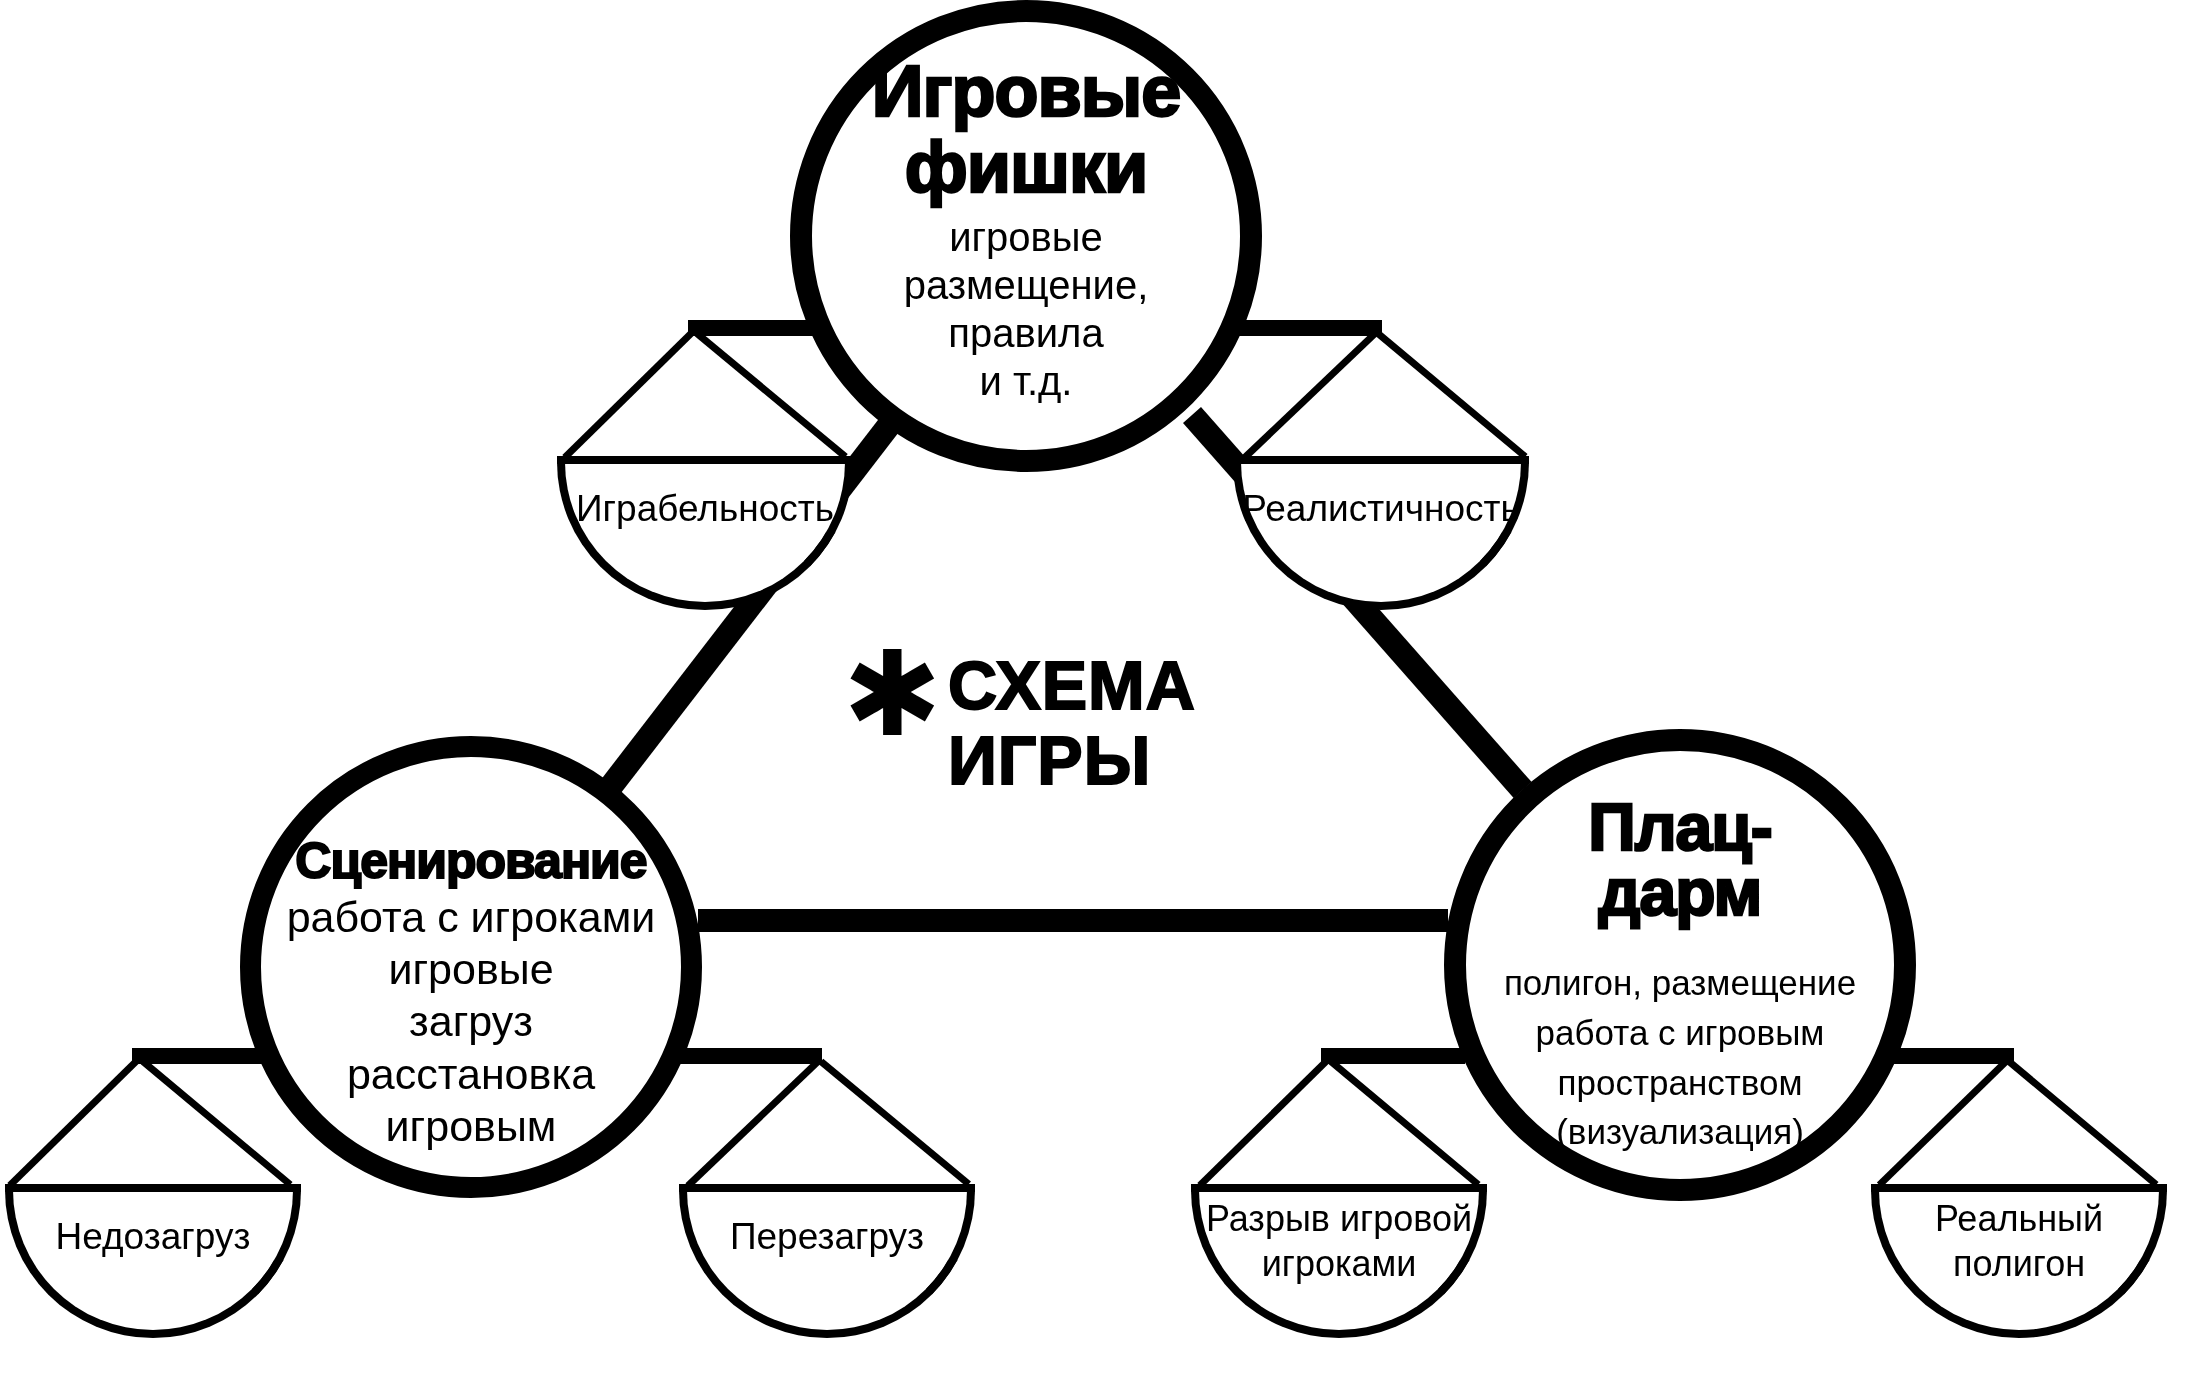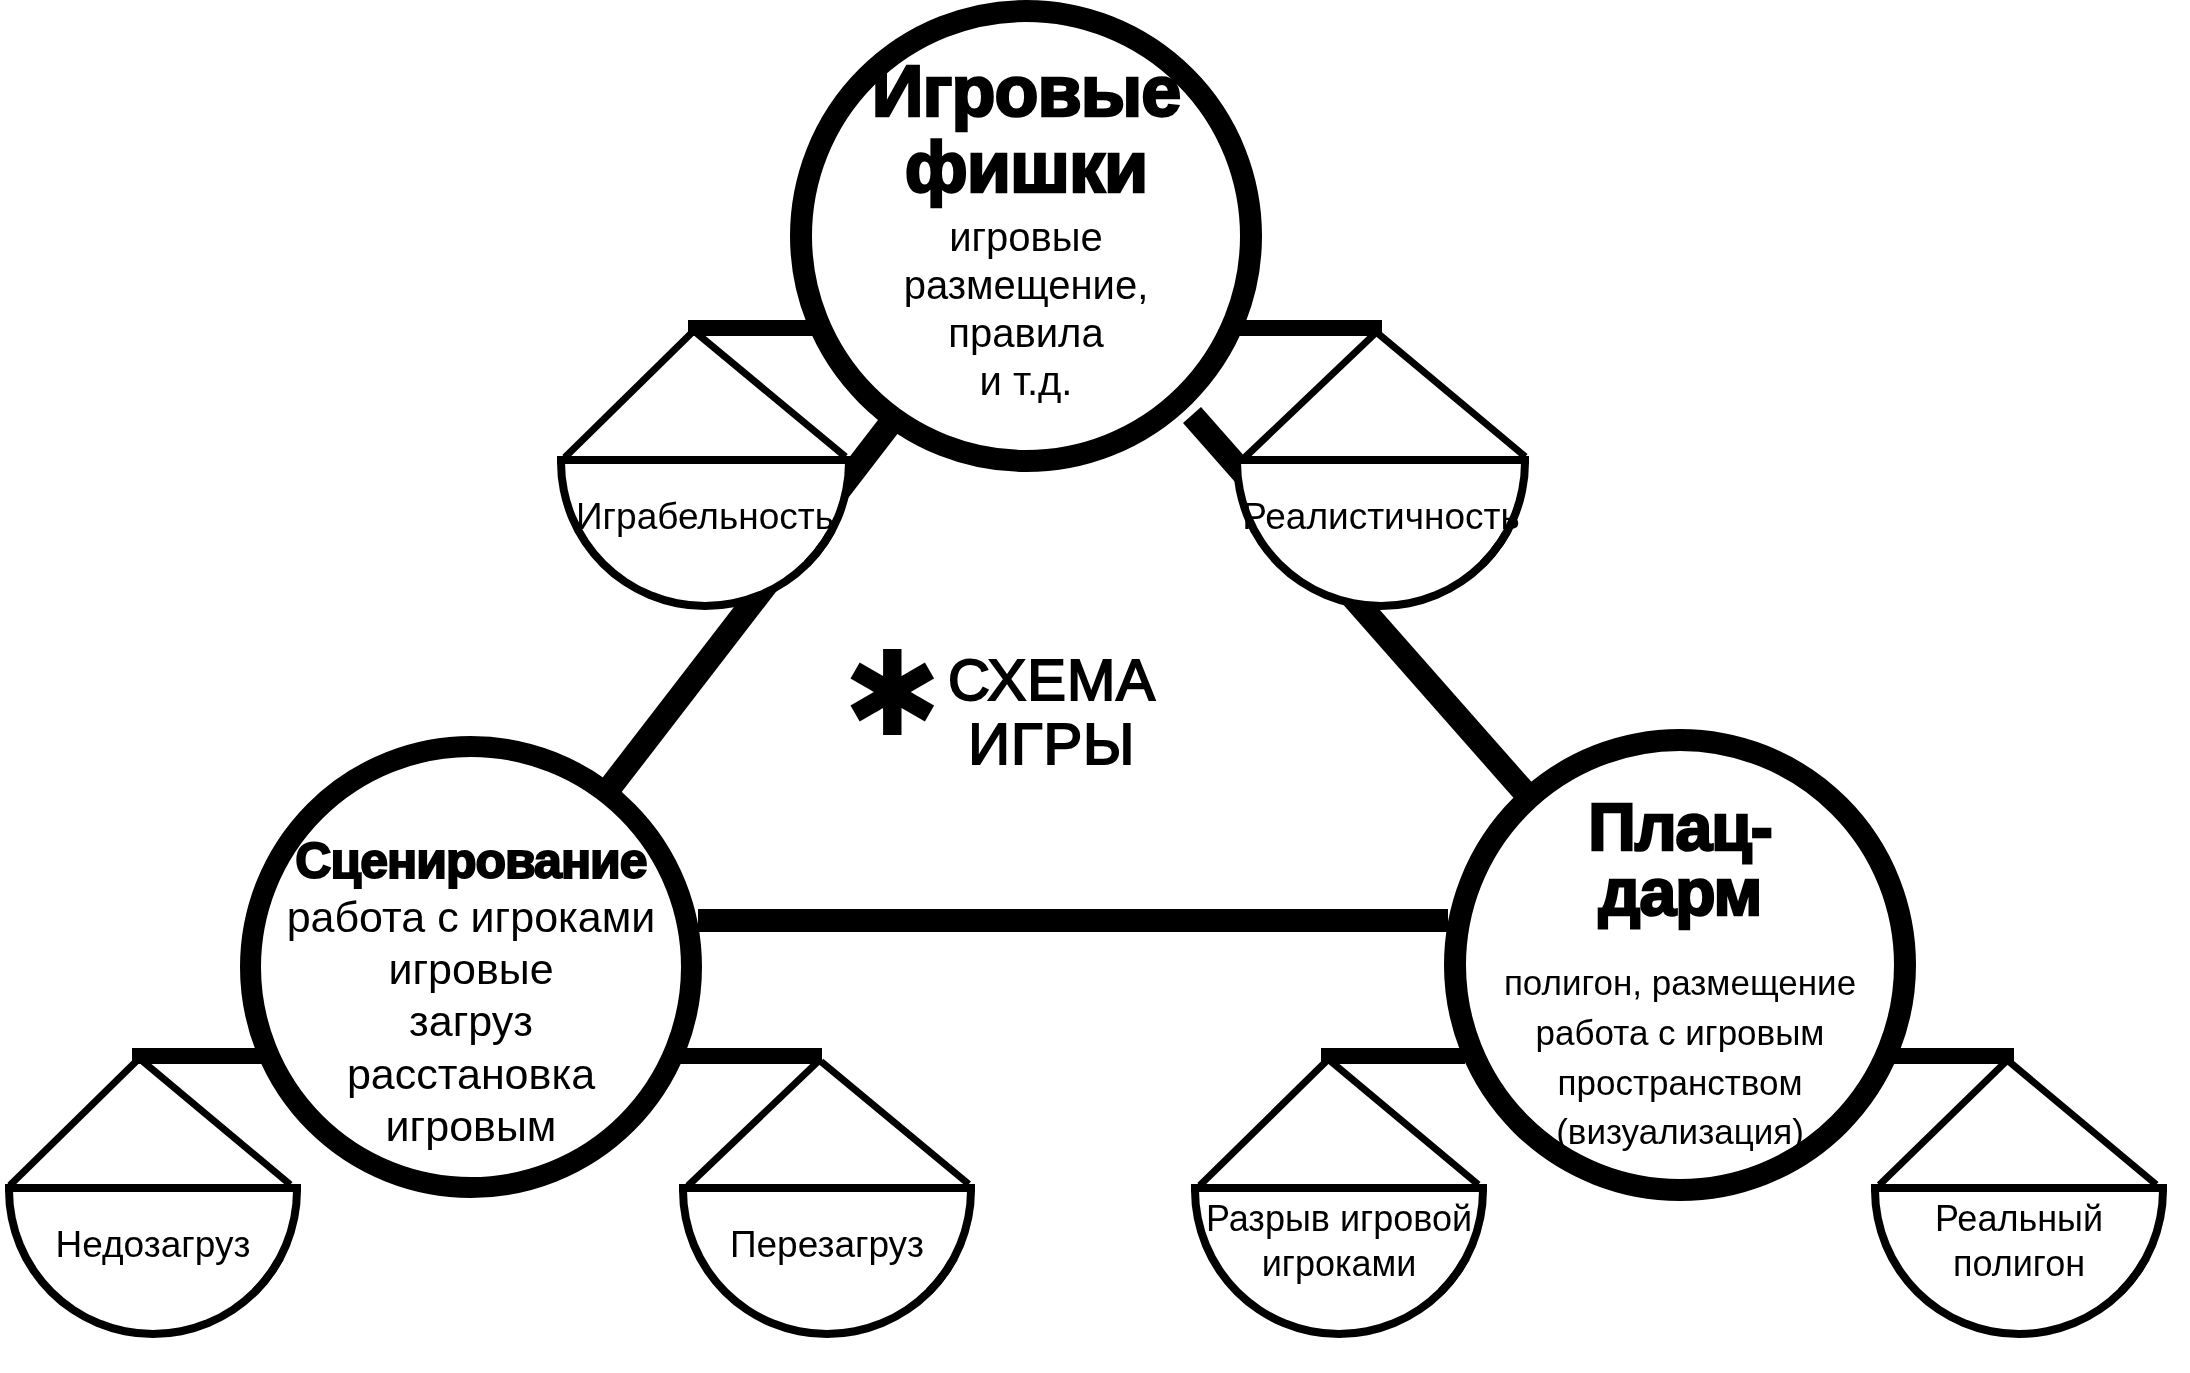--- a/index.html
+++ b/index.html
@@ -12,21 +12,21 @@
   #edge-left  {left:890px; top:412px; width:462px; transform:rotate(127.6deg);}
   #edge-right {left:1192px;top:403px; width:500px; transform:rotate(48.6deg);}
   #edge-bottom{left:698px; top:909px; width:750px; height:23px;}
   
   .arm {position:absolute;background:#000;height:16px;z-index:1;}
   .cord{position:absolute;background:#000;height:7px;transform-origin:0 50%;z-index:1;}
   .pan{
     position:absolute;box-sizing:border-box;background:#fff;border:8px solid #000;
     border-radius:0 0 150px 150px;width:296px;height:154px;z-index:2;
     display:flex;flex-direction:column;align-items:center;justify-content:flex-start;
-    padding-top:30px;text-align:center;
+    padding-top:22px;text-align:center;
   }
   .pan-label{font-size:37px;line-height:1.25;white-space:nowrap;}
   .pan.two{padding-top:4px;}
   .pan.two .pan-label{font-size:36px;}
   
   #arm1 {left:688px; top:320px; width:144px;}
   #cord1l{left:691px; top:330px; width:177px; transform:rotate(135.5deg);}
   #cord1r{left:697px; top:330px; width:193px; transform:rotate(39.7deg);}
   #pan1 {left:557px; top:456px;}
   
@@ -67,22 +67,22 @@
   #node-top .node-title{font-size:72px;line-height:1.05;}
   #node-bl  .node-title{font-size:50px;line-height:1.05;-webkit-text-stroke:2px #000;}
   #node-br  .node-title{font-size:66px;line-height:0.98;}
   .node-desc{font-weight:normal;}
   #node-top .node-desc{font-size:40px;line-height:1.2;margin-top:8px;}
   #node-bl  .node-desc{font-size:43px;line-height:1.22;margin-top:3px;}
   #node-br  .node-desc{font-size:35px;line-height:1.42;margin-top:34px;}
   
   .center-label{position:absolute;left:843px;top:648px;display:flex;align-items:flex-start;z-index:2;}
   .asterisk{font-size:118px;line-height:0.78;font-weight:bold;margin-right:6px;}
-  .center-text{display:flex;flex-direction:column;align-items:center;
-    font-size:58px;font-weight:normal;line-height:1.1;-webkit-text-stroke:2px #000;letter-spacing:1px;}
+  .center-text{display:flex;flex-direction:column;
+    font-size:68px;font-weight:bold;line-height:1.1;-webkit-text-stroke:2px #000;letter-spacing:1px;}
 </style>
 </head>
 <body>
 
 <div class="canvas">
 
   <div id="edge-left" class="edge"></div>
   <div id="edge-right" class="edge"></div>
   <div id="edge-bottom" class="edge"></div>
 

